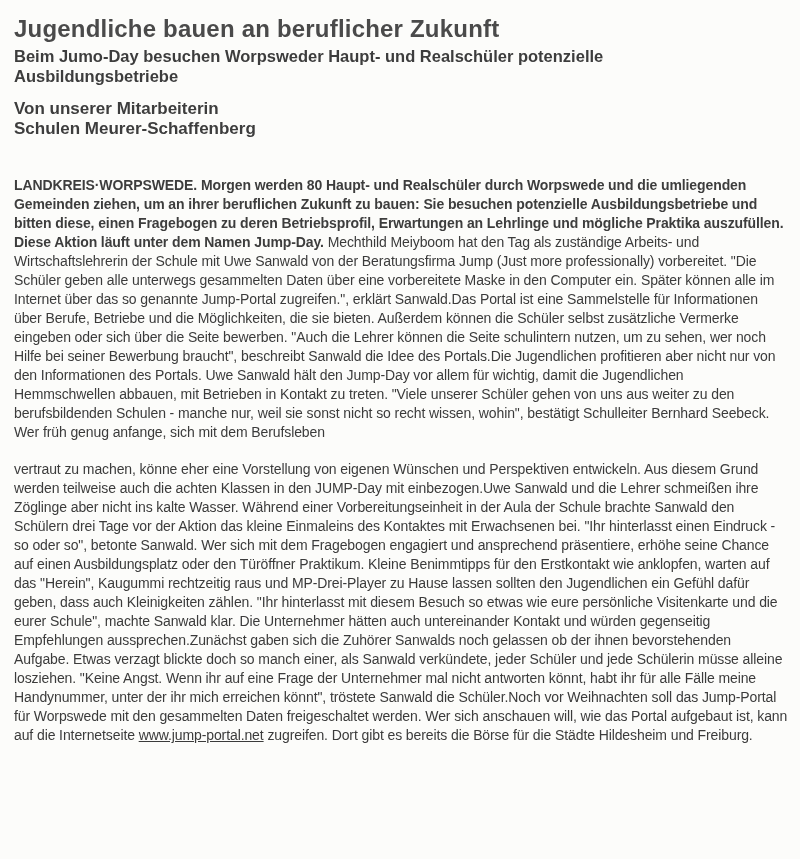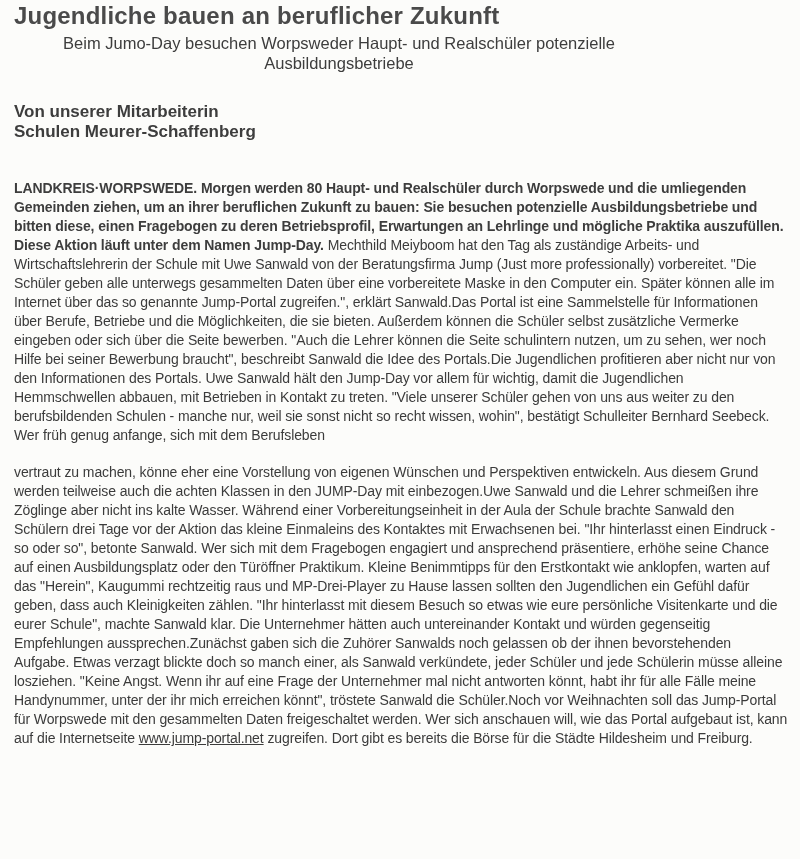--- a/index.html
+++ b/index.html
@@ -11,41 +11,40 @@
     height: 859px;
     background: #fcfcfa;
     font-family: "Liberation Sans", sans-serif;
     color: #3b3b3b;
     overflow: hidden;
   }
   .page {
     box-sizing: border-box;
     width: 800px;
     height: 859px;
-    padding: 2px 12px 0 14px;
+    padding: 15px 12px 0 14px;
   }
   .title {
     font-size: 24px;
     font-weight: bold;
     color: #4a4a4a;
     letter-spacing: 0.2px;
     margin: 0 0 5px 0;
     line-height: 27px;
   }
   .subtitle {
     font-size: 16.5px;
-    font-weight: normal;
+    font-weight: bold;
     color: #3d3d3d;
     margin: 0;
     max-width: 650px;
     line-height: 19.5px;
-    text-align: center;
   }
   .byline {
-    margin-top: 29px;
+    margin-top: 13px;
     font-size: 17px;
     font-weight: bold;
     color: #3d3d3d;
     line-height: 20px;
   }
   .body-text {
     font-size: 14px;
     line-height: 19px;
     color: #3b3b3b;
     letter-spacing: -0.1px;

